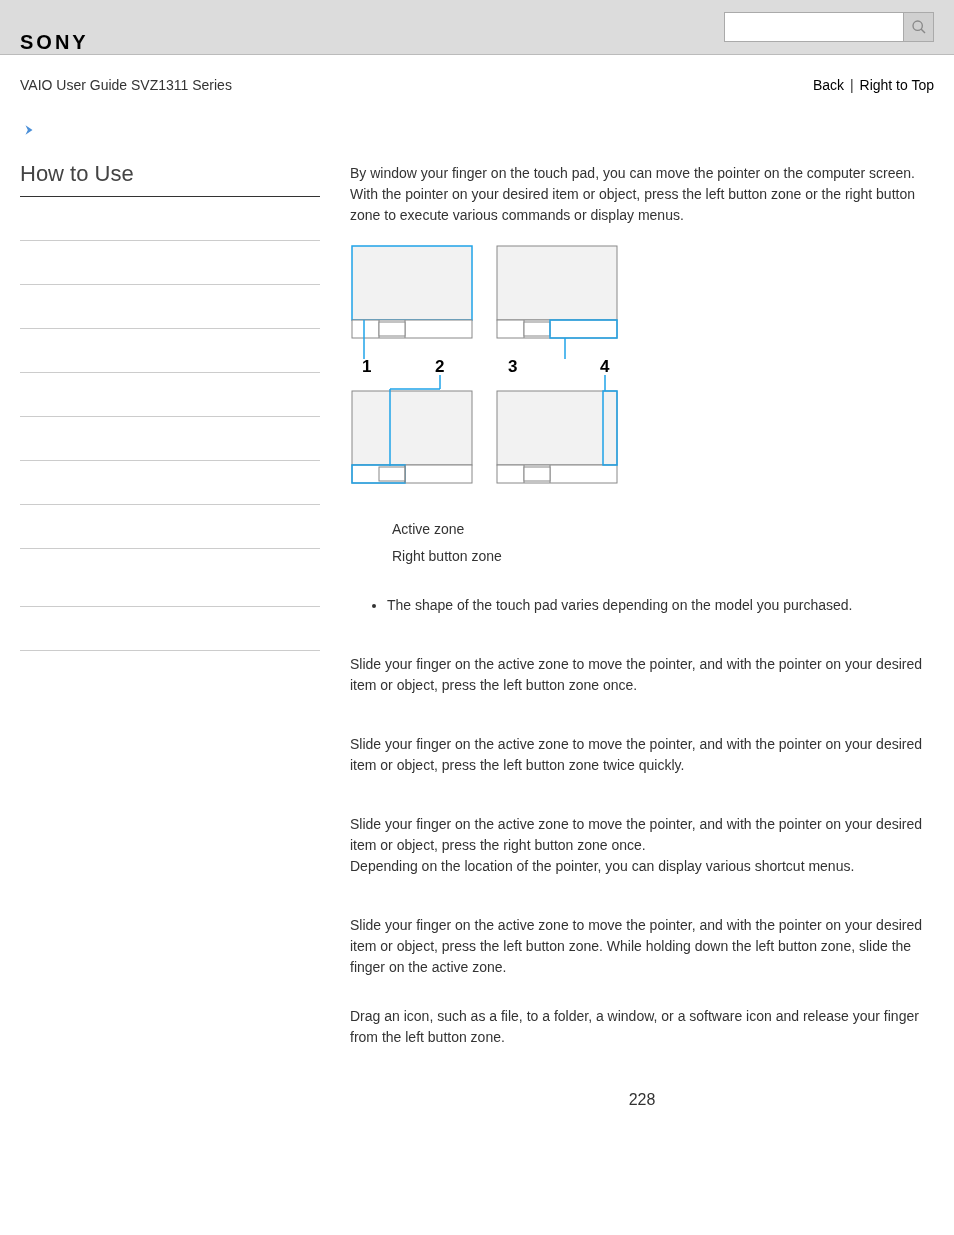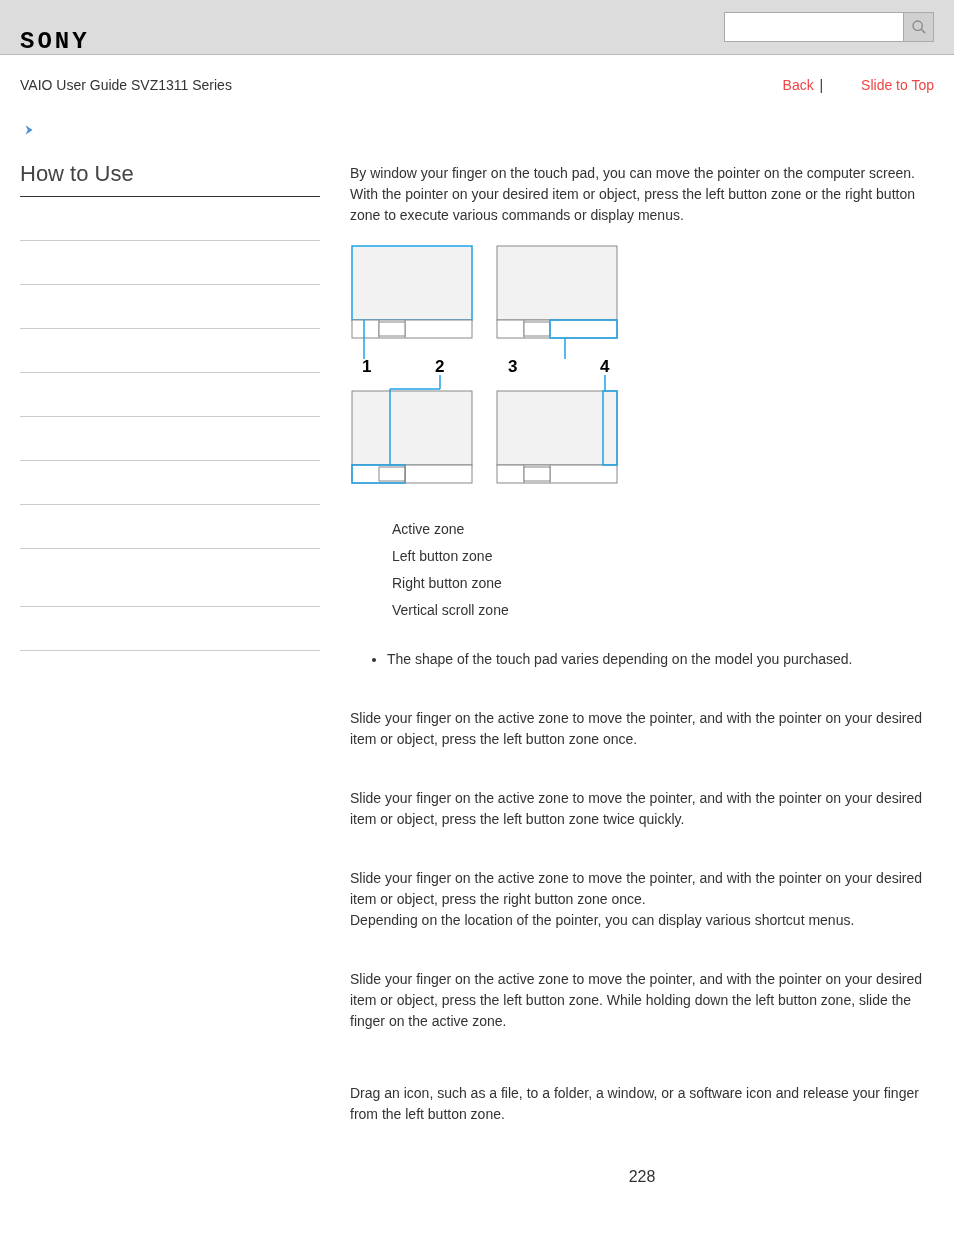--- a/index.html
+++ b/index.html
@@ -13,23 +13,23 @@
   .header-bar {
     background: #dcdcdc;
     border-bottom: 1px solid #bbb;
     padding: 12px 20px;
     display: flex;
     justify-content: space-between;
     align-items: center;
     height: 55px;
   }
   .logo {
-    font-family: Liberation Mono, monospace;
+    font-family: Liberation Sans, sans-serif;
     font-weight: bold;
-    font-size: 24px;
+    font-size: 20px;
     letter-spacing: 3px;
     color: #000;
     margin-top: 30px;
   }
   .search-group {
     display: flex;
     align-items: stretch;
     height: 30px;
   }
   .search-input {
@@ -48,21 +48,21 @@
     justify-content: center;
     cursor: pointer;
   }
   .search-btn svg { width: 16px; height: 16px; stroke: #888; fill:none; stroke-width:2; }
   .top-meta {
     display: flex;
     justify-content: space-between;
     padding: 20px 20px 6px 20px;
     font-size: 14px;
   }
-  .top-links a { color: #ef4444; text-decoration: none; cursor: pointer; margin-left: 32px; }
+  .top-links a { color: #000000; text-decoration: none; cursor: pointer; }
   .top-links .sep { color: #333; margin: 0 2px; }
   .arrow-icon {
     padding: 20px 20px 0 22px;
     color: #1a5fd0;
   }
   .main {
     display: flex;
     padding: 10px 20px 40px 20px;
     gap: 30px;
   }
@@ -131,21 +131,21 @@
       </svg>
     </div>
   </div>
 </div>
 
 <div class="top-meta">
   <div>VAIO User Guide SVZ1311 Series</div>
   <div class="top-links">
     <a>Back</a>
     <span class="sep">|</span>
-    <a>Slide to Top</a>
+    <a>Right to Top</a>
   </div>
 </div>
 
 <div class="arrow-icon">
   <svg width="14" height="14" viewBox="0 0 24 24" fill="#4a8fd8">
       <path d="M6 4 L18 12 L6 20 L10 12 Z"></path>
     </svg>
 </div>
 
 <div class="main">
@@ -210,31 +210,29 @@
           <line x1="55" y1="76" x2="55" y2="94" stroke="#888"></line>
           <rect x="29" y="78" width="26" height="14" fill="#fff" stroke="#888"></rect>
           <rect x="108" y="2" width="14" height="74" fill="none" stroke="#1fa3e8" stroke-width="1.5"></rect>
         </g>
         <line x1="255" y1="131" x2="255" y2="147" stroke="#1fa3e8" stroke-width="1.5"></line>
       </svg>
     </div>
 
     <div class="zone-list">
       <div>Active zone</div>
-      <div>Left button zone</div>
       <div>Right button zone</div>
-      <div>Vertical scroll zone</div>
     </div>
 
     <ul class="note-list">
       <li>The shape of the touch pad varies depending on the model you purchased.</li>
     </ul>
 
     <p>Slide your finger on the active zone to move the pointer, and with the pointer on your desired item or object, press the left button zone once.</p>
     <p style="margin-top:38px">Slide your finger on the active zone to move the pointer, and with the pointer on your desired item or object, press the left button zone twice quickly.</p>
     <p style="margin-top:38px; white-space:pre-line">Slide your finger on the active zone to move the pointer, and with the pointer on your desired item or object, press the right button zone once.
 Depending on the location of the pointer, you can display various shortcut menus.</p>
     <p style="margin-top:38px">Slide your finger on the active zone to move the pointer, and with the pointer on your desired item or object, press the left button zone. While holding down the left button zone, slide the finger on the active zone.</p>
-    <p style="margin-top:51px">Drag an icon, such as a file, to a folder, a window, or a software icon and release your finger from the left button zone.</p>
+    <p style="margin-top:28px">Drag an icon, such as a file, to a folder, a window, or a software icon and release your finger from the left button zone.</p>
 
     <div class="page-num">228</div>
   </div>
 </div>
 
 </body></html>

